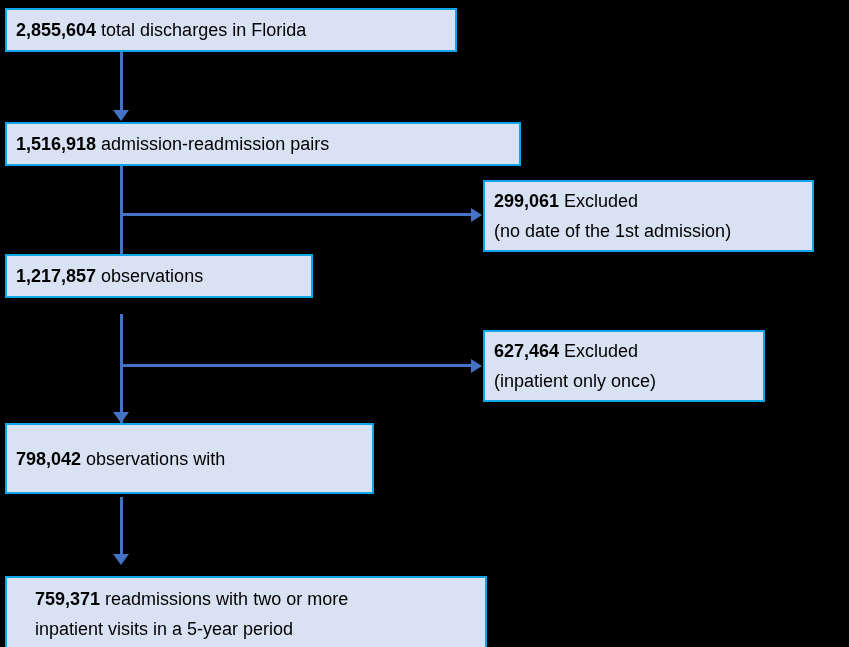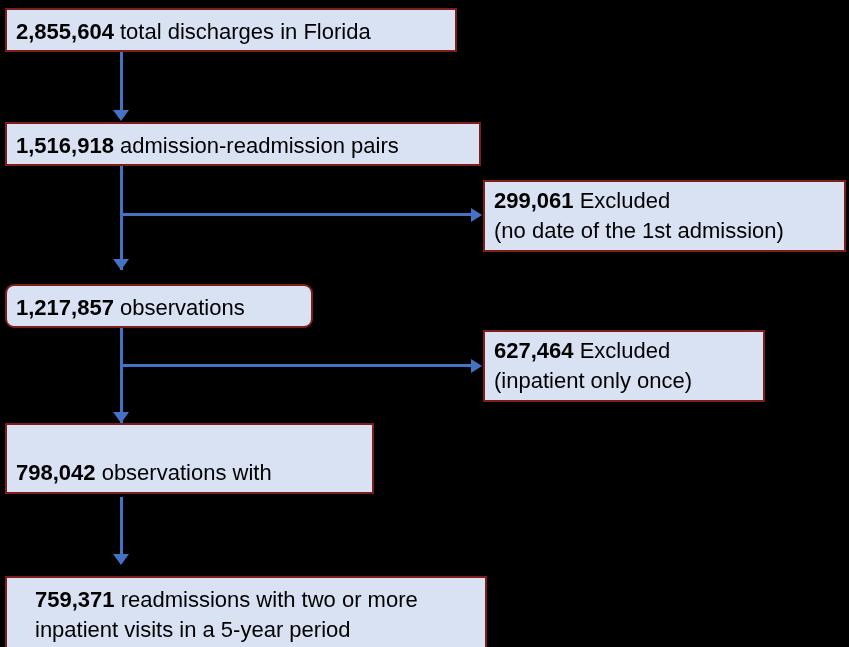--- a/index.html
+++ b/index.html
@@ -18,39 +18,39 @@
     position: absolute;
     left: 0; top: 0;
     width: 849px;
     height: 647px;
     background: #000000;
   }
   .node {
     position: absolute;
     box-sizing: border-box;
     background: #d9e2f3;
-    border: 2px solid #7f1d1d;
+    border: 2px solid #0ea5e9;
     color: #000000;
-    font-size: 22px;
+    font-size: 18px;
     line-height: 28px;
     display: flex;
-    align-items: flex-end;
+    align-items: center;
     padding: 4px 9px;
   }
   .node .txt { display: block; }
   .node .num { font-weight: bold; }
   .two-line { line-height: 30px; }
 
   
   #node-total        { left: 5px;   top: 8px;   width: 452px; height: 44px; }
-  #node-pairs        { left: 5px;   top: 122px; width: 476px; height: 44px; }
-  #node-obs          { left: 5px;   top: 284px; width: 308px; height: 44px; border-radius: 9px; }
+  #node-pairs        { left: 5px;   top: 122px; width: 516px; height: 44px; }
+  #node-obs          { left: 5px;   top: 254px; width: 308px; height: 44px; }
   #node-obs2plus     { left: 5px;   top: 423px; width: 369px; height: 71px; }
   #node-readmissions { left: 5px;   top: 576px; width: 482px; height: 75px; padding-left: 28px; }
-  #node-excl-1       { left: 483px; top: 180px; width: 363px; height: 72px; }
+  #node-excl-1       { left: 483px; top: 180px; width: 331px; height: 72px; }
   #node-excl-2       { left: 483px; top: 330px; width: 282px; height: 72px; }
 
   
   .vline {
     position: absolute;
     width: 3px;
     background: #4472c4;
   }
   .hline {
     position: absolute;

